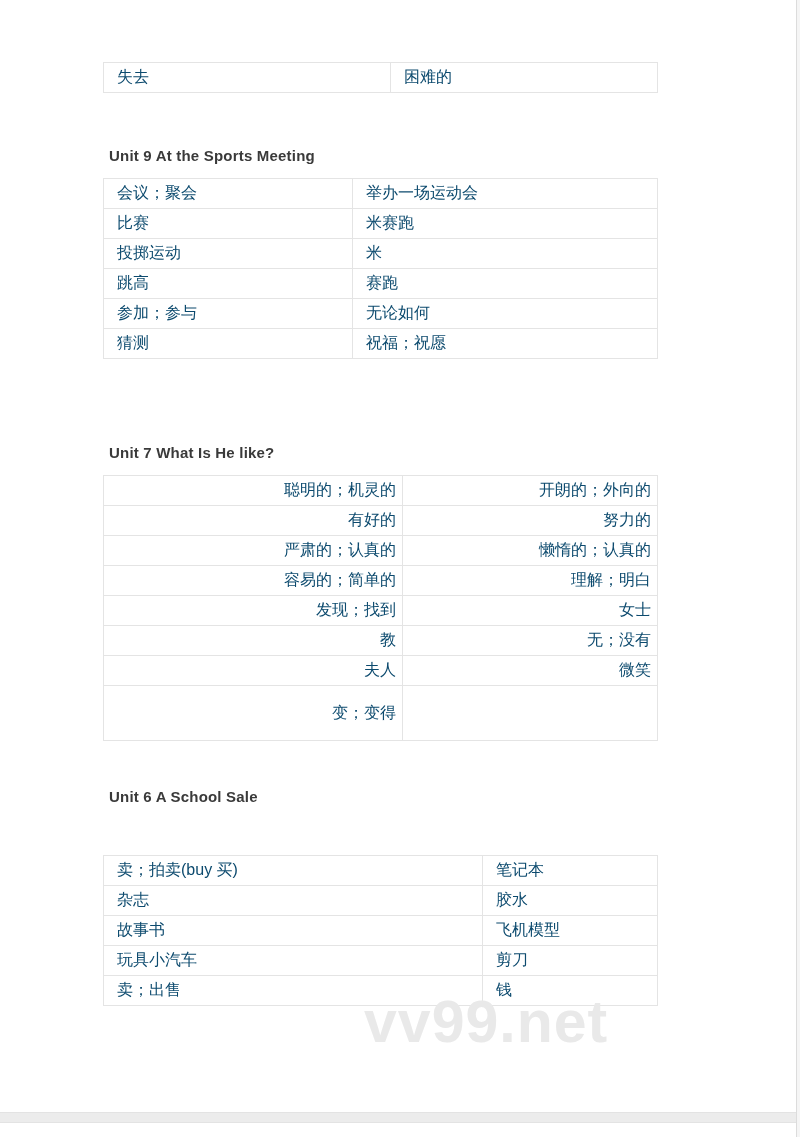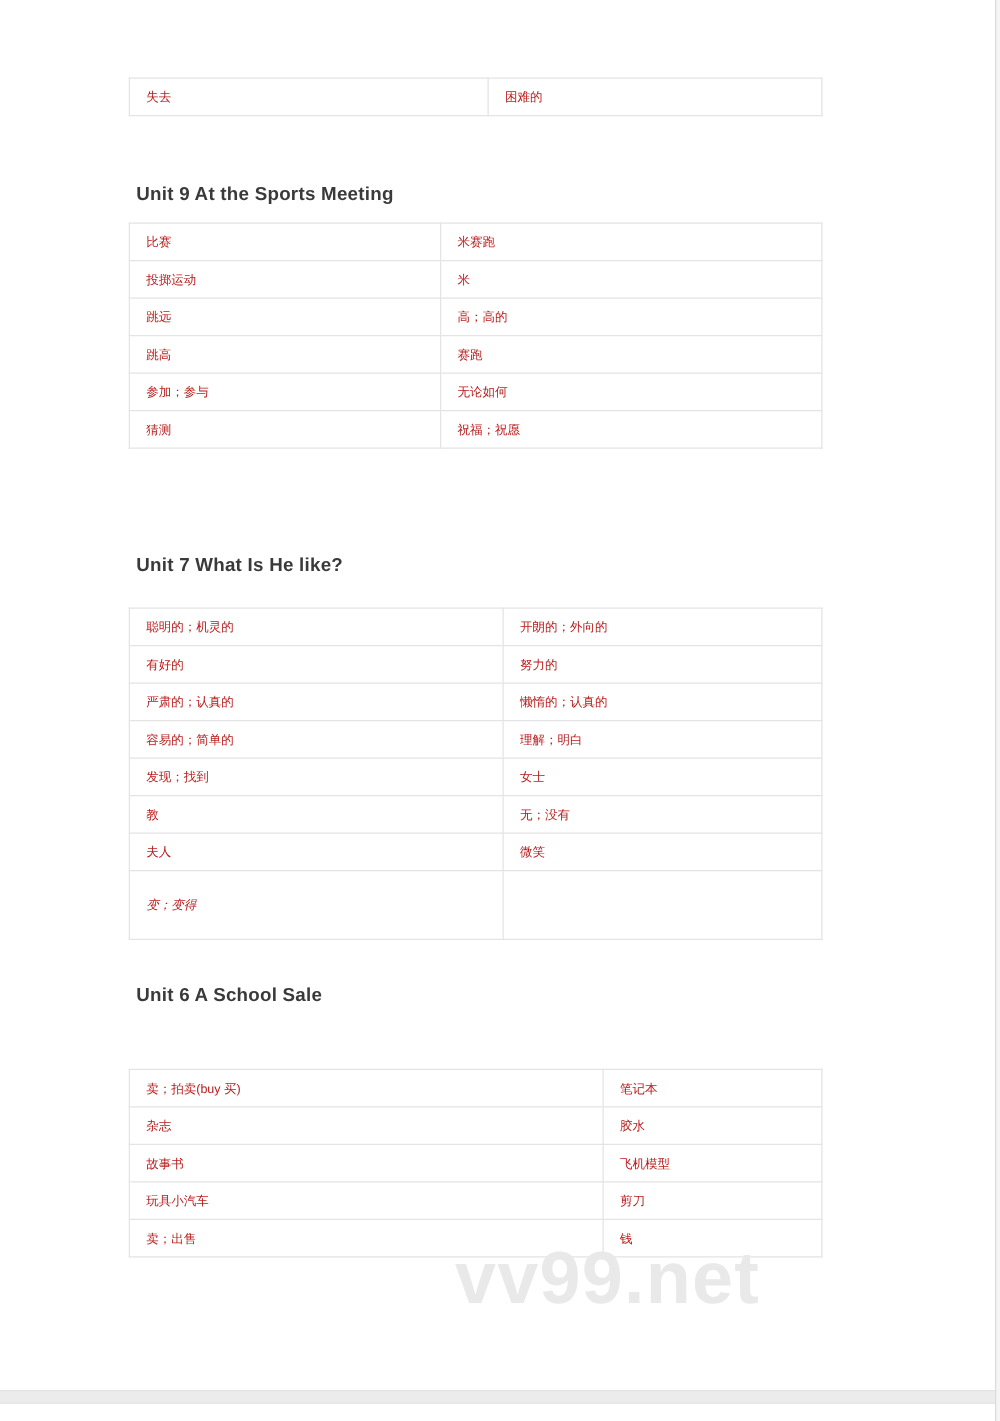--- a/index.html
+++ b/index.html
@@ -29,31 +29,31 @@
   #heading-u6{top:788px;text-align:center;}
   
   table.vocab-table{
     position:absolute;left:103px;width:554px;
     border-collapse:collapse;table-layout:fixed;
   }
   table.vocab-table td{
     border:1px solid #e4e4e4;
     height:29px;
     padding:0 6px 0 13px;
-    font-size:10px;
-    color:#b91c1c;
+    font-size:16px;
+    color:#0c4a6e;
     vertical-align:middle;
     white-space:nowrap;
     overflow:hidden;
   }
   #table-top{top:62px;}
   #table-u4{top:178px;}
-  #table-u5{top:486px;}
+  #table-u5{top:475px;text-align:right;}
   #table-u6{top:855px;}
-  #table-u5 tr.tall td{height:54px;font-style:italic;}
+  #table-u5 tr.tall td{height:54px;}
   
   .watermark{
     position:absolute;left:364px;top:985px;
     font-size:59px;line-height:74px;font-weight:700;
     color:#e9e9e9;letter-spacing:1px;
     user-select:none;
   }
 </style>
 </head>
 <body>
@@ -71,31 +71,31 @@
 </tbody>
   </table>
 
 <h2 class="section-heading" id="heading-u4">Unit 9 At the Sports Meeting</h2>
 <table class="vocab-table" id="table-u4">
   <colgroup>
       <col style="width:249px">
       <col style="width:305px">
     </colgroup>
   <tbody>
+      <tr>
+    <td>会议；聚会</td>
+    <td>举办一场运动会</td>
+  </tr>
   <tr>
     <td>比赛</td>
     <td>米赛跑</td>
   </tr>
   <tr>
     <td>投掷运动</td>
     <td>米</td>
-  </tr>
-  <tr>
-    <td>跳远</td>
-    <td>高；高的</td>
   </tr>
   <tr>
     <td>跳高</td>
     <td>赛跑</td>
   </tr>
   <tr>
     <td>参加；参与</td>
     <td>无论如何</td>
   </tr>
   <tr>

